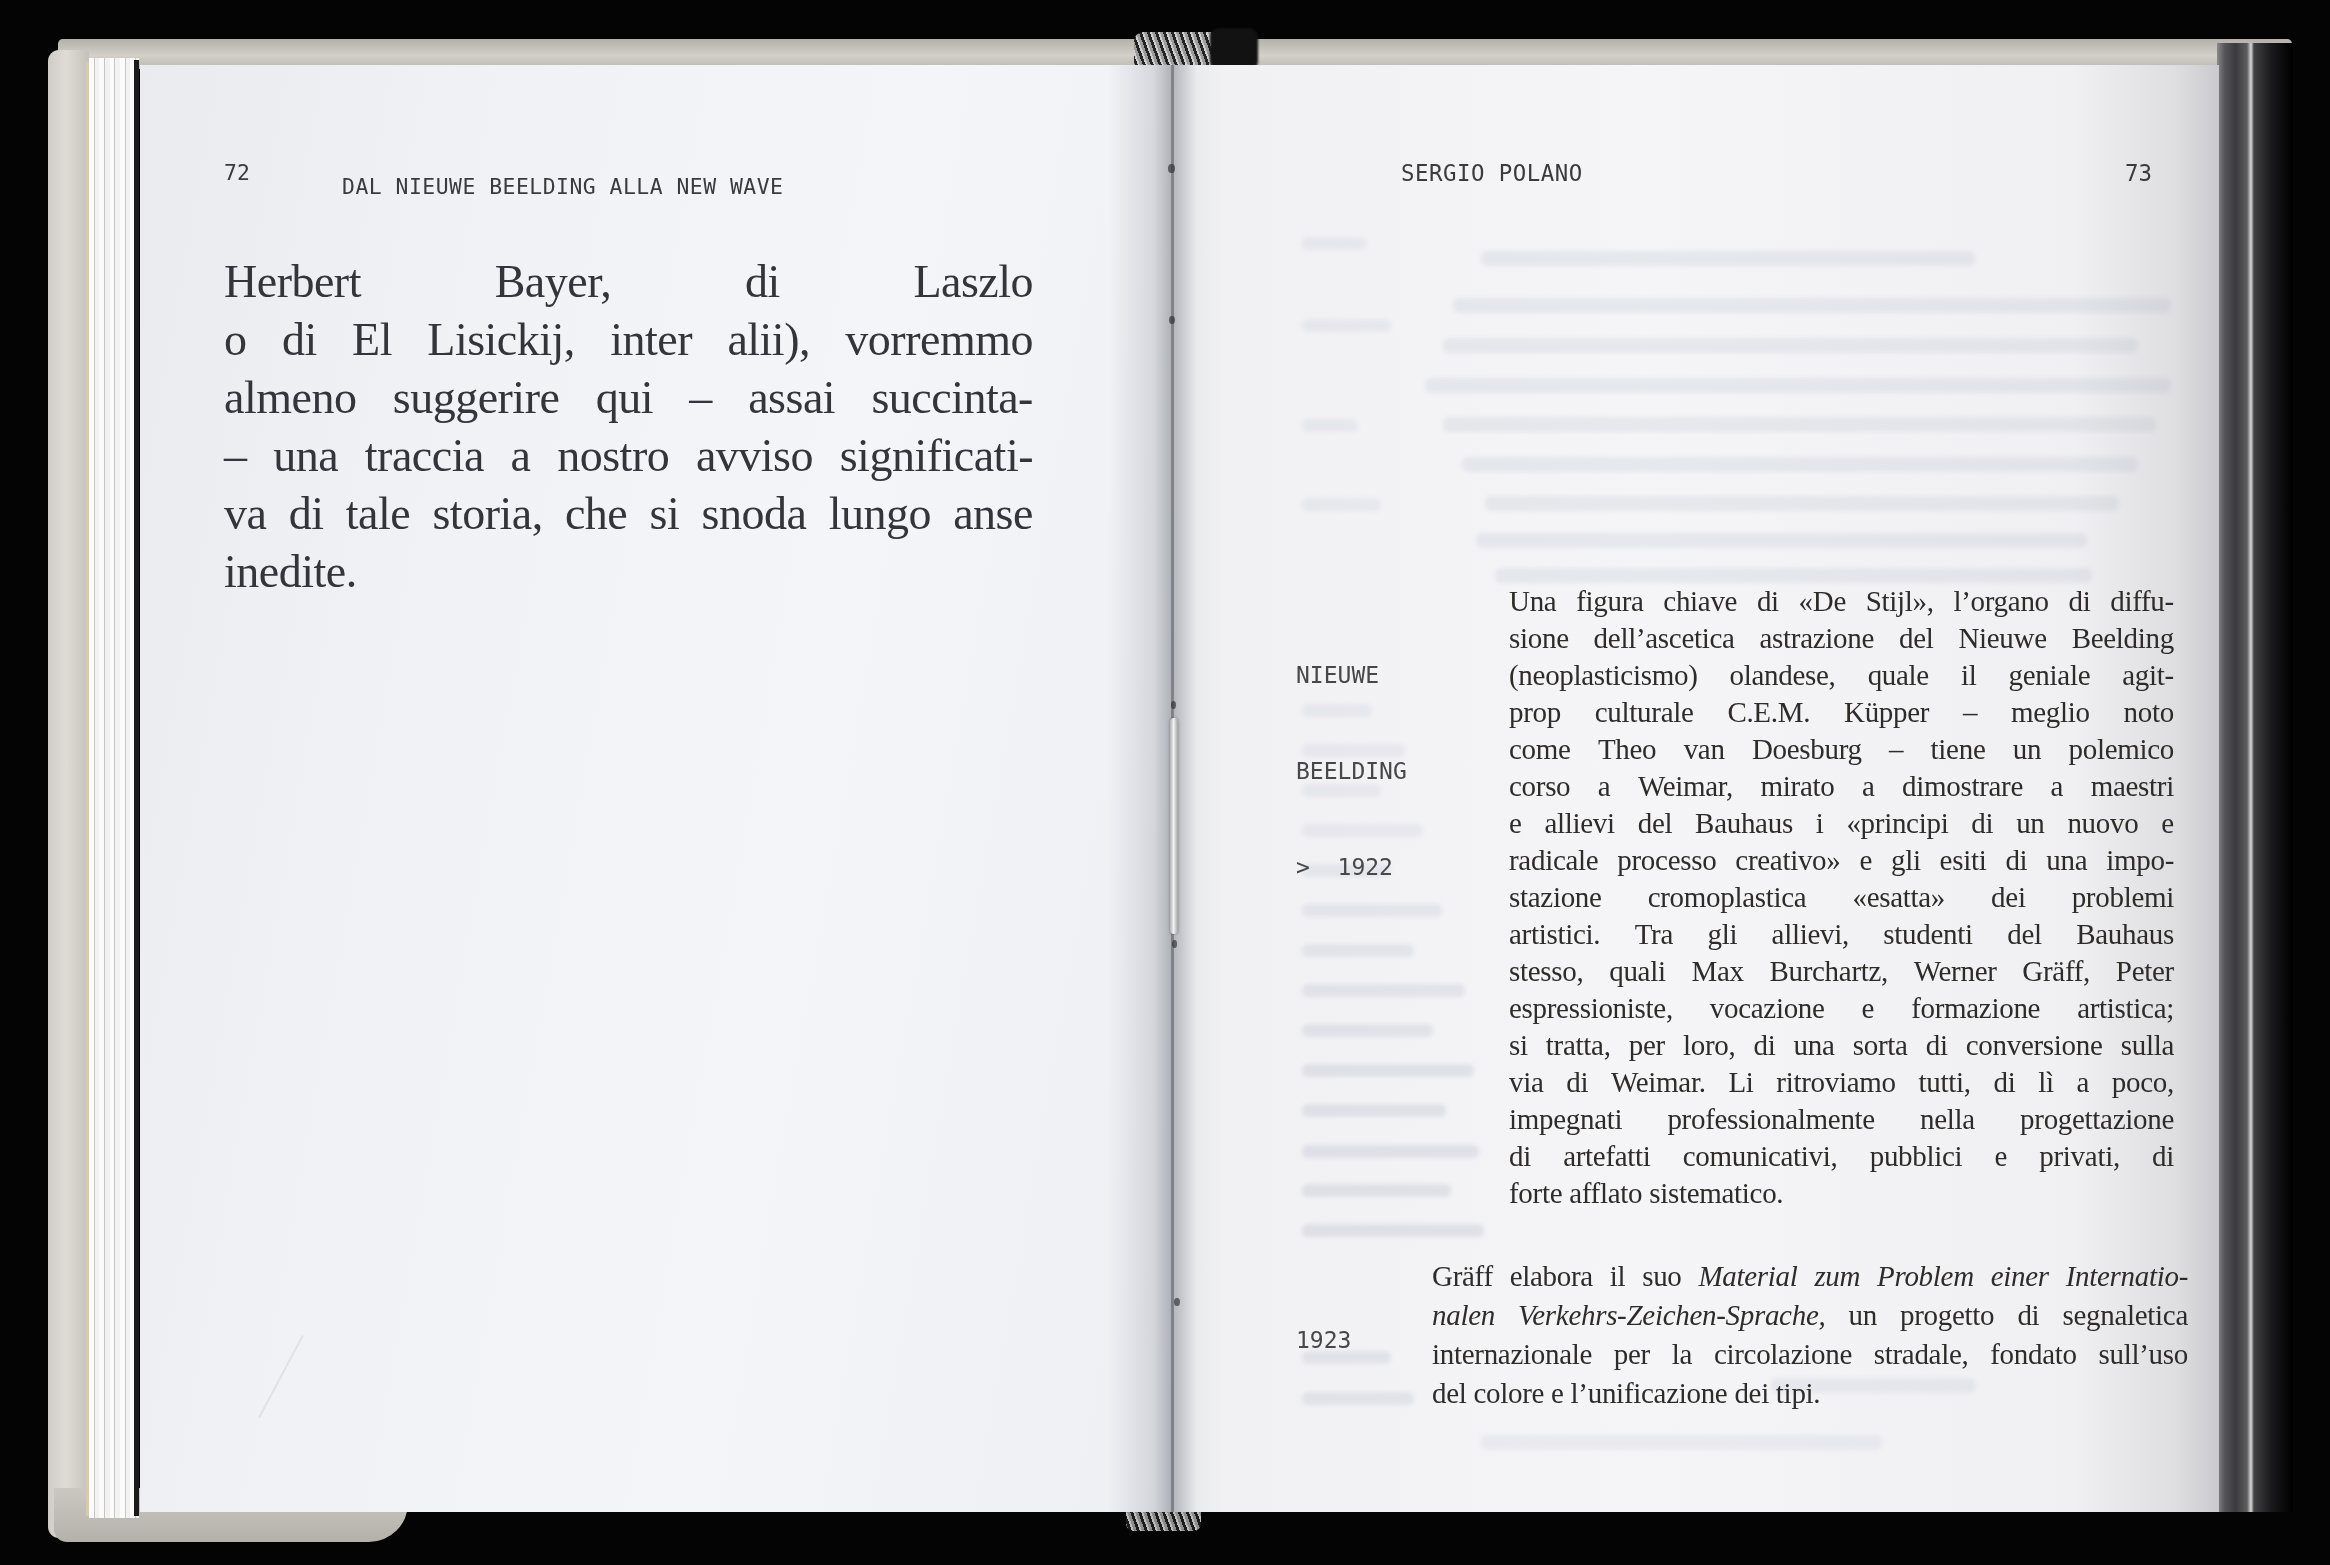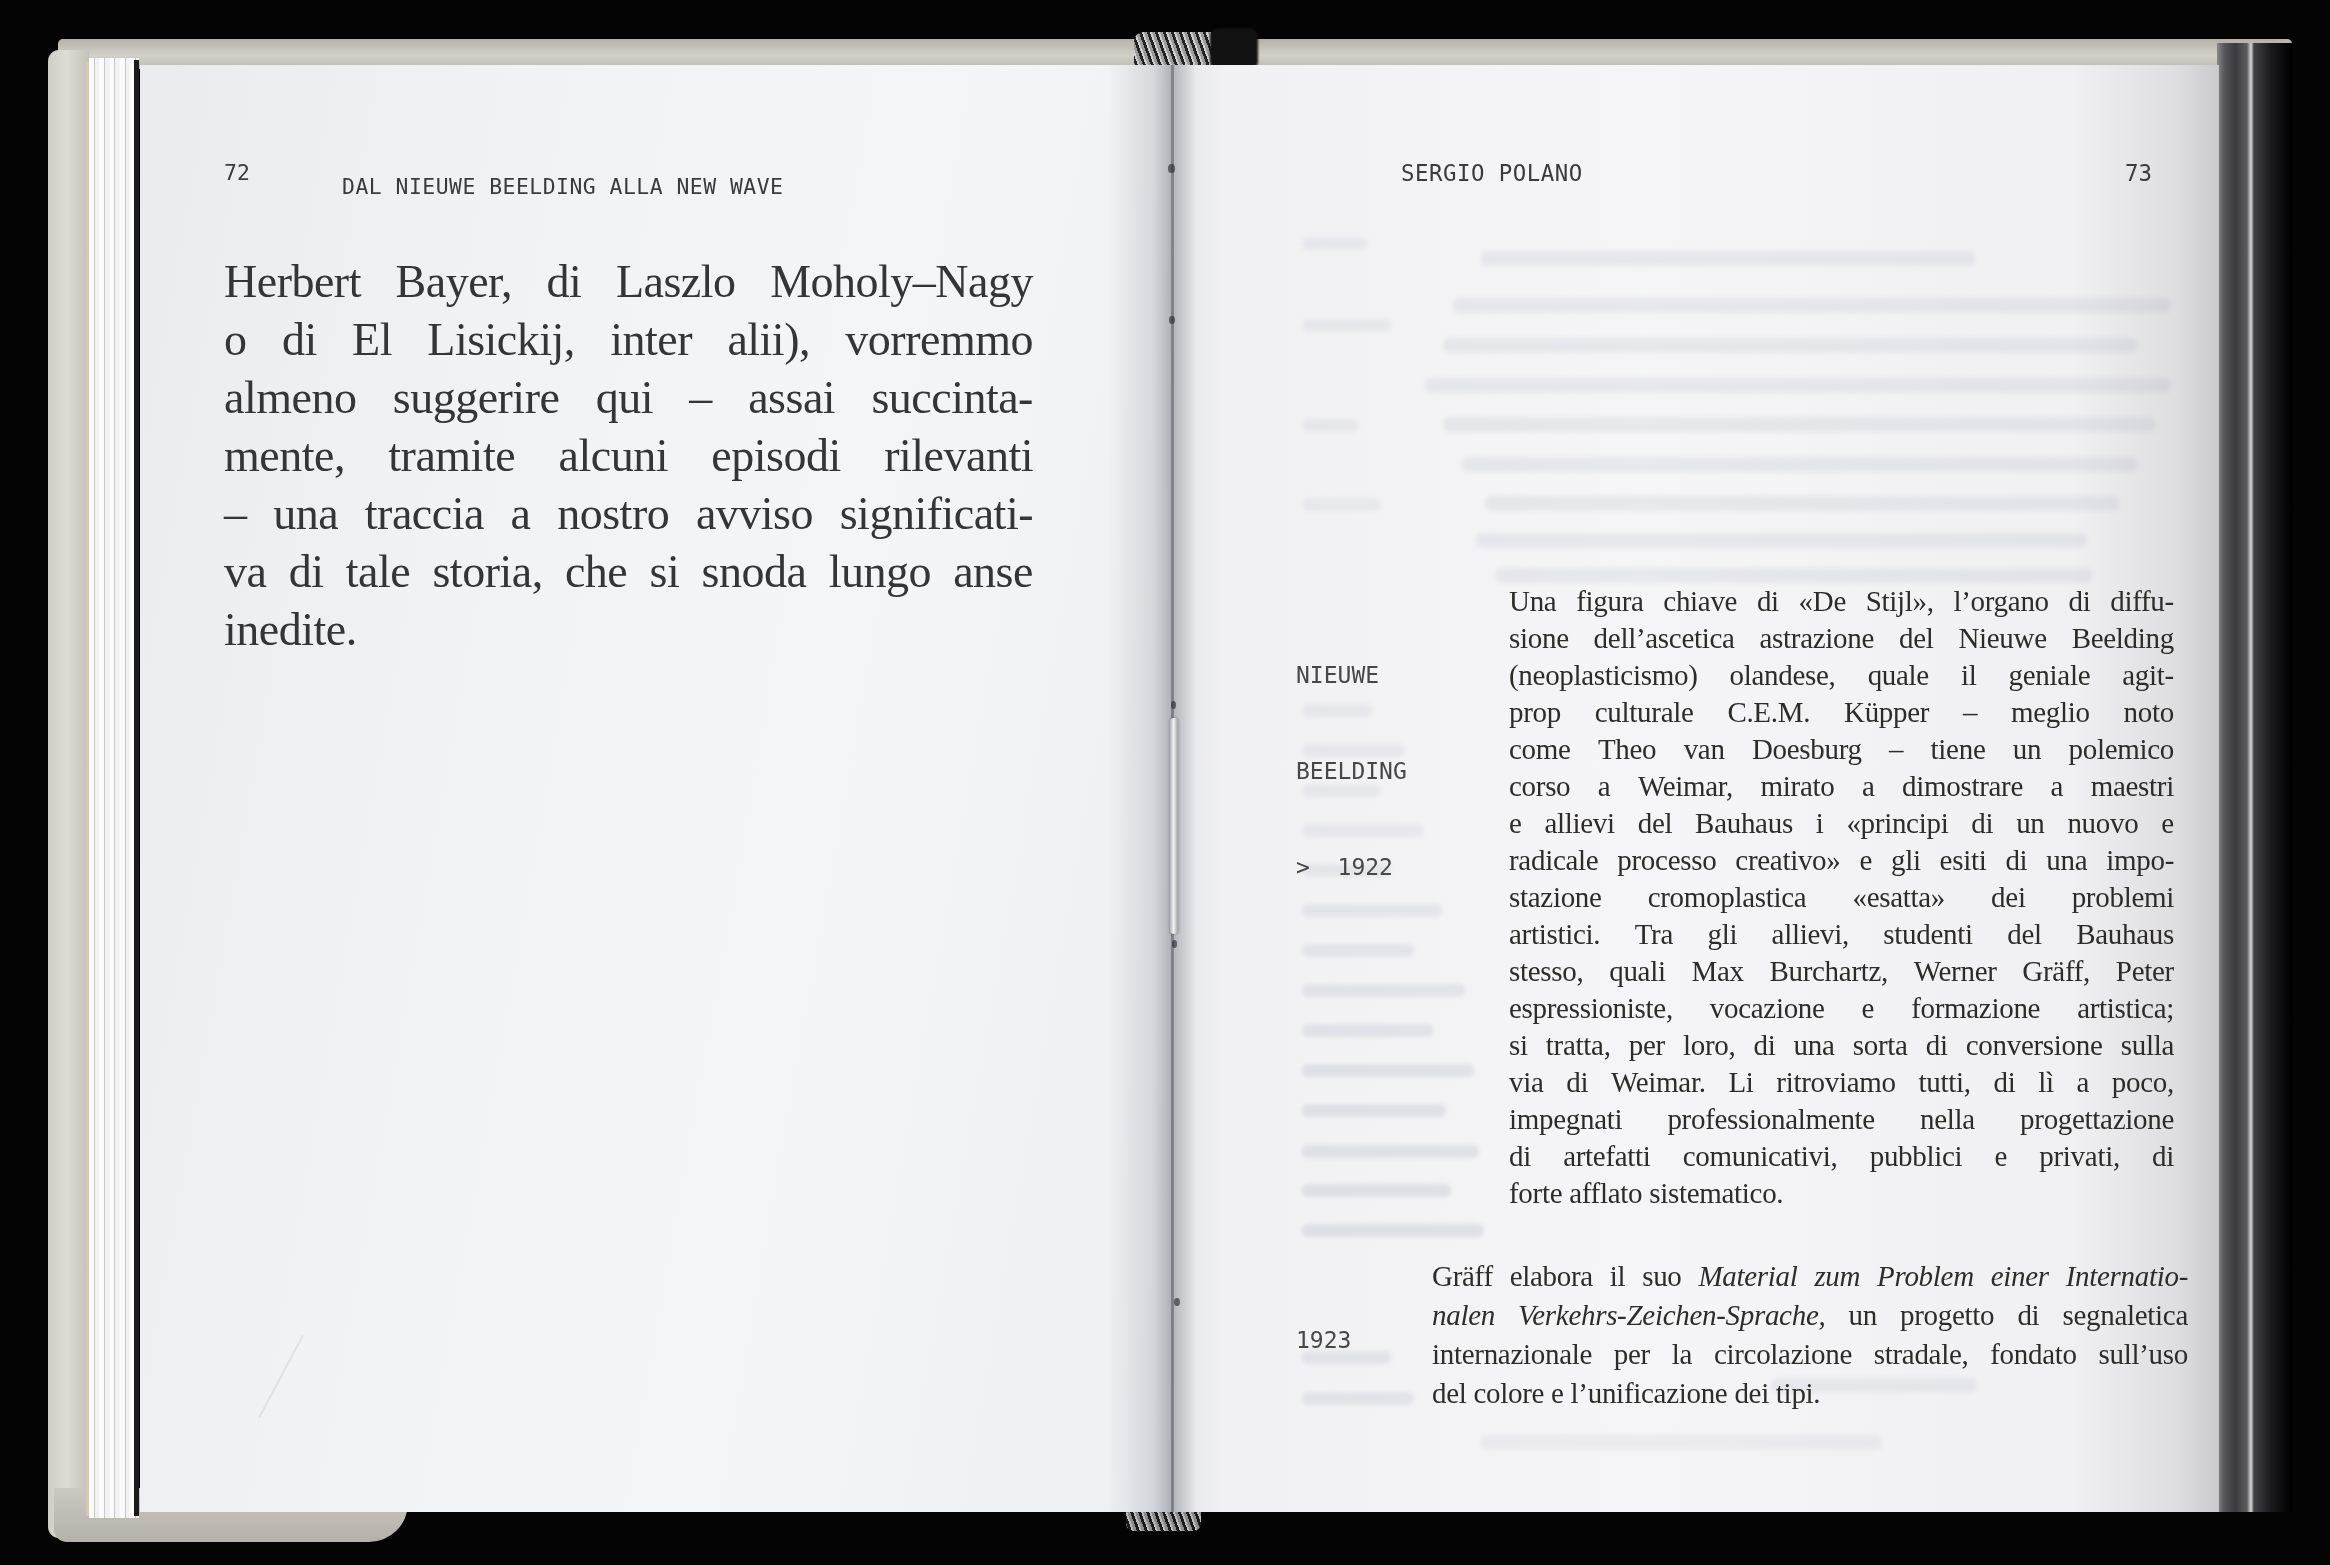--- a/index.html
+++ b/index.html
@@ -80,45 +80,37 @@
 <div class="abs page page-left">
   <div class="abs mono pnum-l" style="left:84px;top:95px;">72</div>
   <div class="abs mono runhead" style="left:202px;top:109px;">DAL NIEUWE BEELDING ALLA NEW WAVE</div>
 
   <div class="abs lbody">
     <div class="lline jflex">
         <span>Herbert</span>
         <span>Bayer,</span>
         <span>di</span>
         <span>Laszlo</span>
-        <span>Moholy–Nagy</span>
       </div>
     <div class="lline jflex">
         <span>o</span>
         <span>di</span>
         <span>El</span>
         <span>Lisickij,</span>
         <span>inter</span>
         <span>alii),</span>
         <span>vorremmo</span>
       </div>
     <div class="lline jflex">
         <span>almeno</span>
         <span>suggerire</span>
         <span>qui</span>
         <span>–</span>
         <span>assai</span>
         <span>succinta-</span>
-      </div>
-    <div class="lline jflex">
-        <span>mente,</span>
-        <span>tramite</span>
-        <span>alcuni</span>
-        <span>episodi</span>
-        <span>rilevanti</span>
       </div>
     <div class="lline jflex">
         <span>–</span>
         <span>una</span>
         <span>traccia</span>
         <span>a</span>
         <span>nostro</span>
         <span>avviso</span>
         <span>significati-</span>
       </div>

